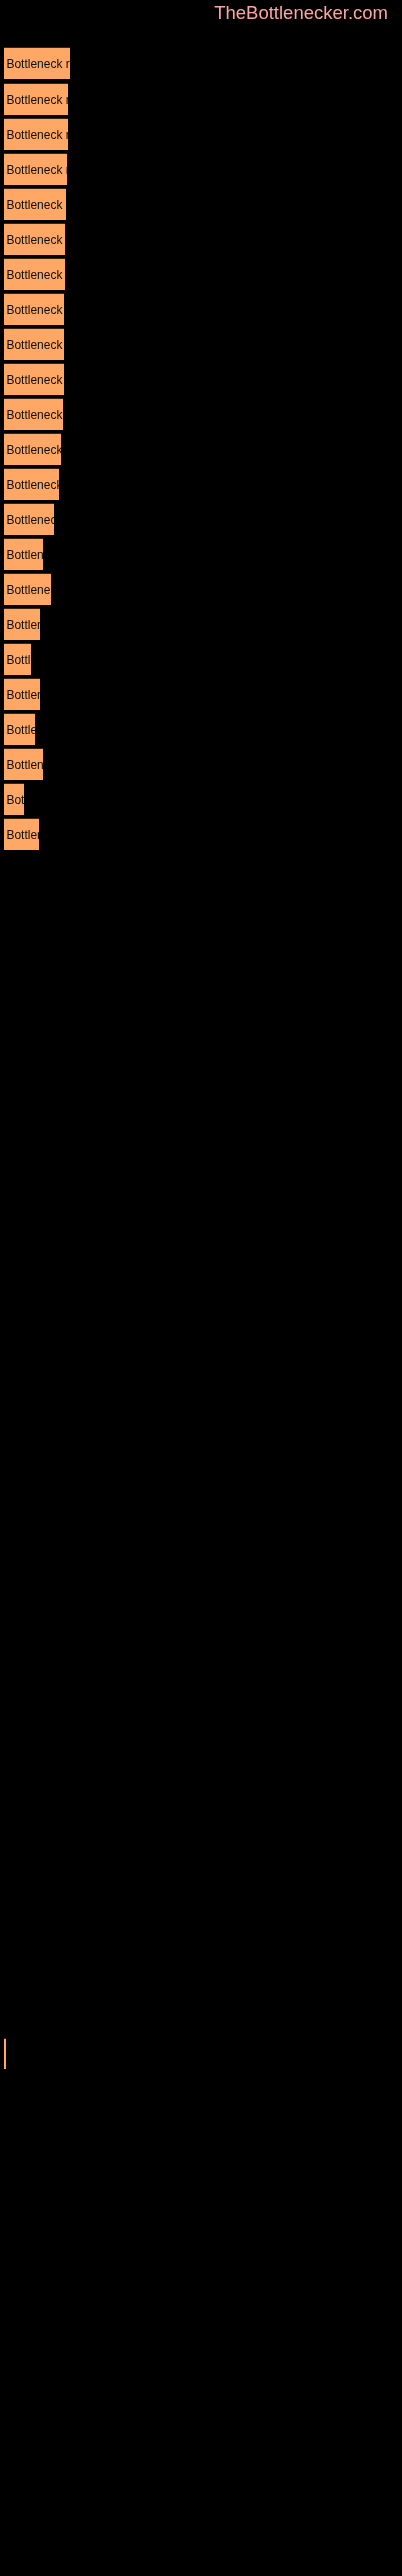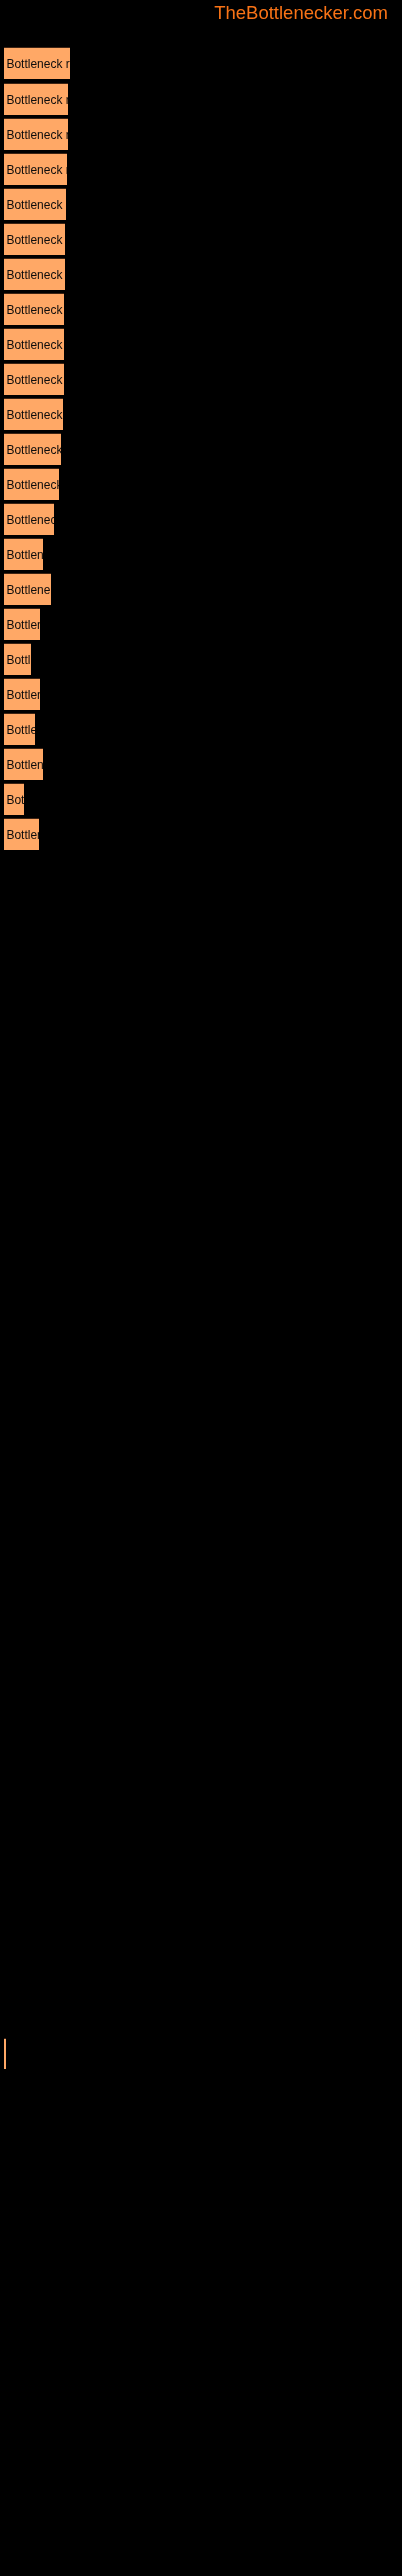--- a/index.html
+++ b/index.html
@@ -23,21 +23,21 @@
 
   #chart-title {
     position: absolute;
     top: 1.6px;
     left: 0;
     width: 388px;
     text-align: right;
     font-family: "Liberation Sans", sans-serif;
     font-size: 18.5px;
     line-height: 21px;
-    color: #f97316;
+    color: #fca5a5;
     letter-spacing: 0px;
     white-space: nowrap;
   }
 
   #bars-layer {
     position: absolute;
     top: 0;
     left: 0;
     width: 403px;
     height: 1771px;

